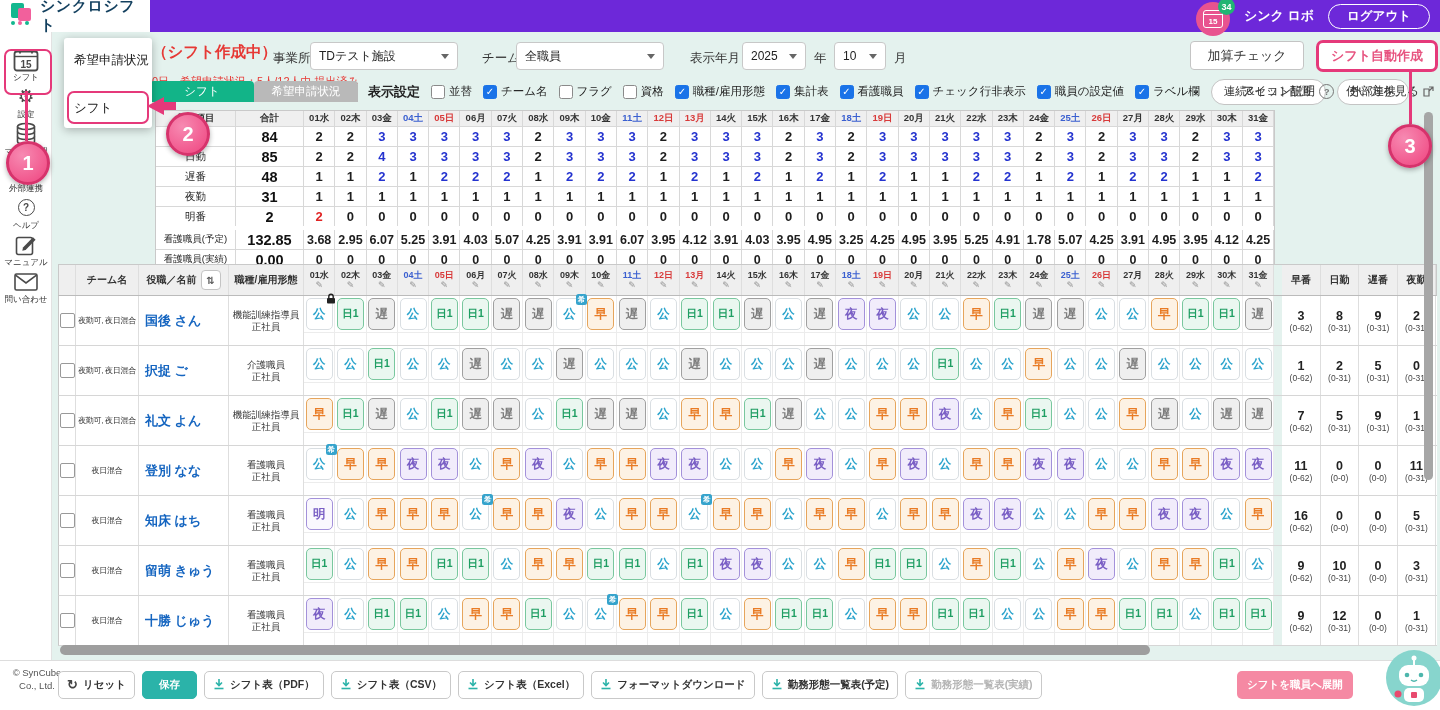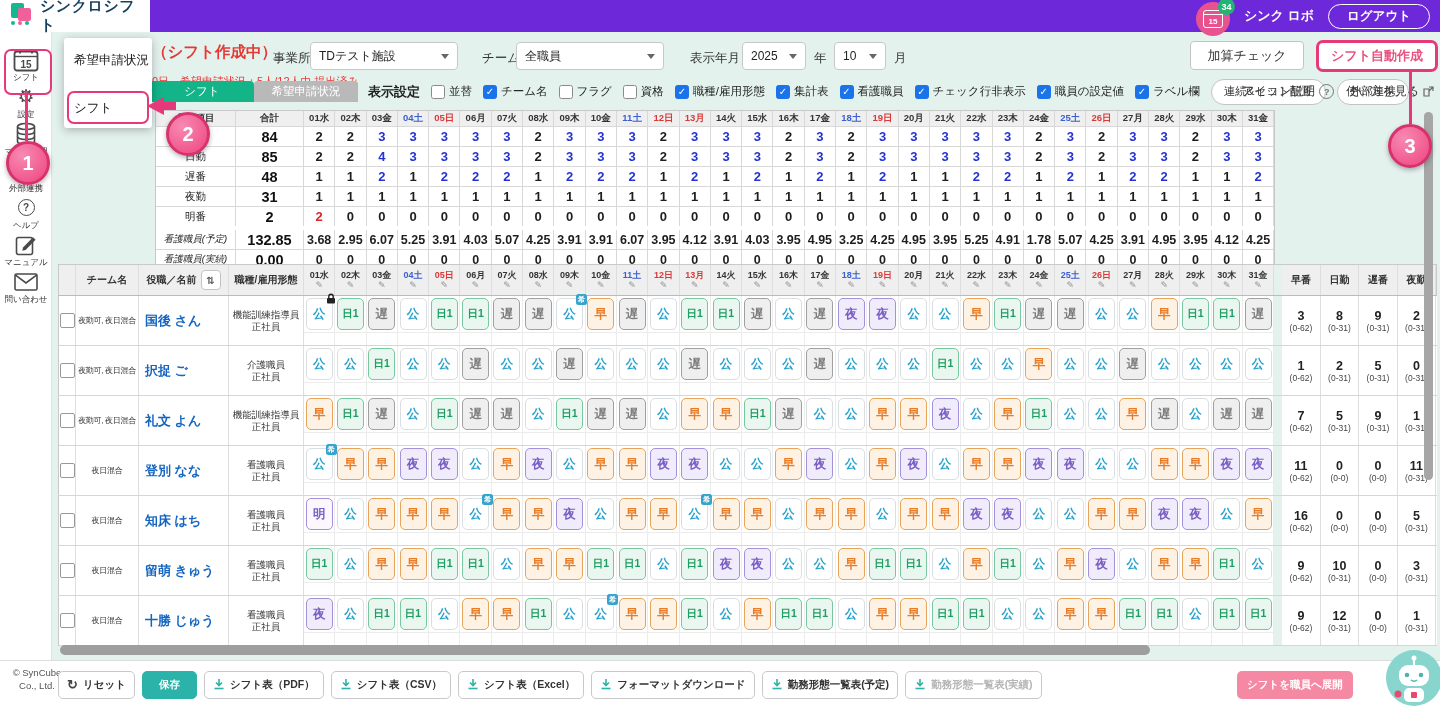--- a/index.html
+++ b/index.html
@@ -54,21 +54,21 @@
   .sum-row{display:flex;border-bottom:1px solid #d8d8d8;background:#fff;height:19px;}
   .sum-row.head{height:15px;background:#efefef;}
   .sum-cell{display:flex;align-items:center;justify-content:center;border-right:1px solid #d8d8d8;box-sizing:border-box;overflow:hidden;}
   .w-lab{width:80px;}.w-tot{width:68px;}.w-day{width:31.3px;}
   .head .sum-cell{font-size:9.5px;font-weight:bold;color:#333;}
   .sum-lab{font-size:10.5px;color:#222;}
   .sum-tot{font-size:14.5px;font-weight:bold;color:#111;}
   .sum-val{font-size:13px;font-weight:bold;color:#1d1d1d;}
   .sum-val.b{color:#2433cf;}
   .sum-val.r{color:#e02424;}
-  .fte .sum-lab{font-size:9.5px;font-style:italic;}
+  .fte .sum-lab{font-size:9.5px;}
   .fte .sum-val{font-size:12.5px;}
   .gap-top{border-top:3px solid #fff;box-shadow:0 -4px 0 #fff;}
   .t-sat{color:#3a5fd0 !important;}
   .t-sun{color:#d83a3a !important;}
 
   
   .staff{position:absolute;left:58px;top:264px;z-index:4;}
   .st-row{display:flex;background:#fff;border-bottom:1px solid #d6d6d6;}
   .st-head{height:30px;background:#efefef;border:1px solid #c9c9c9;border-bottom:1px solid #bbb;}
   .st-body{border-left:1px solid #c9c9c9;height:49px;}

